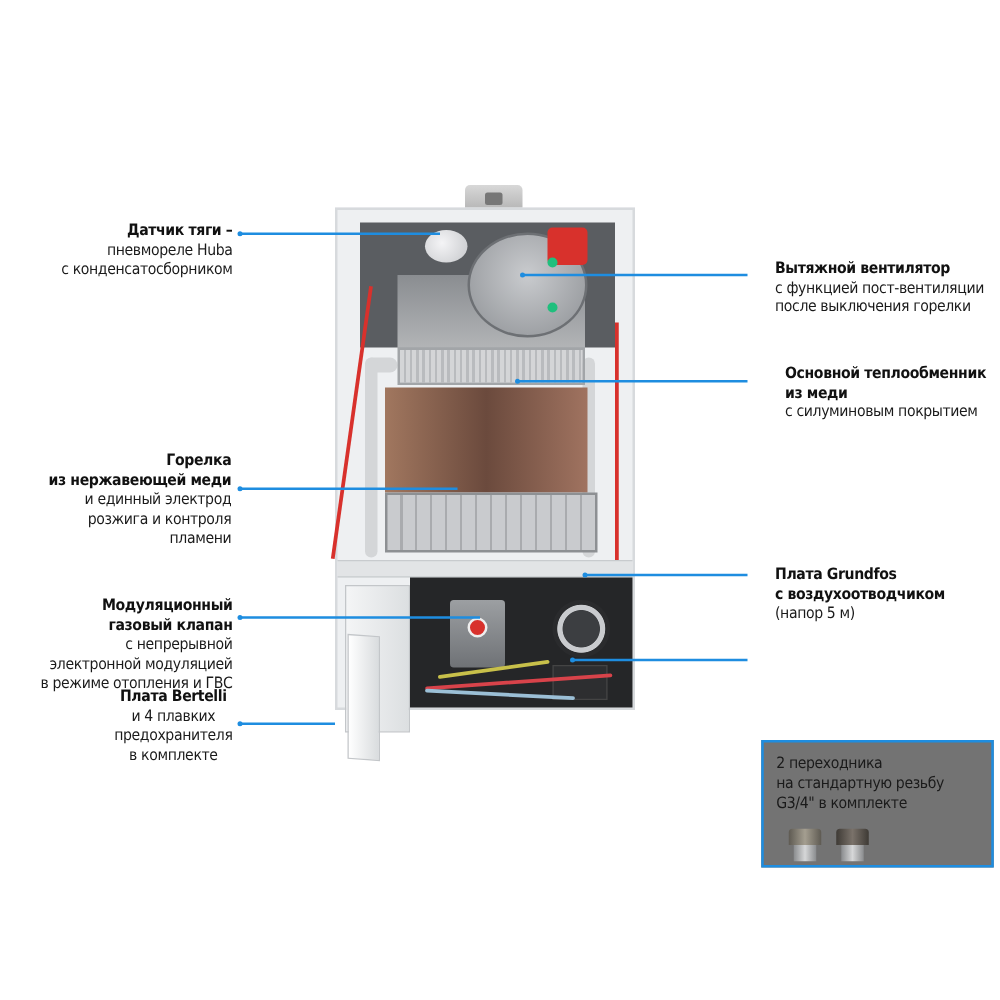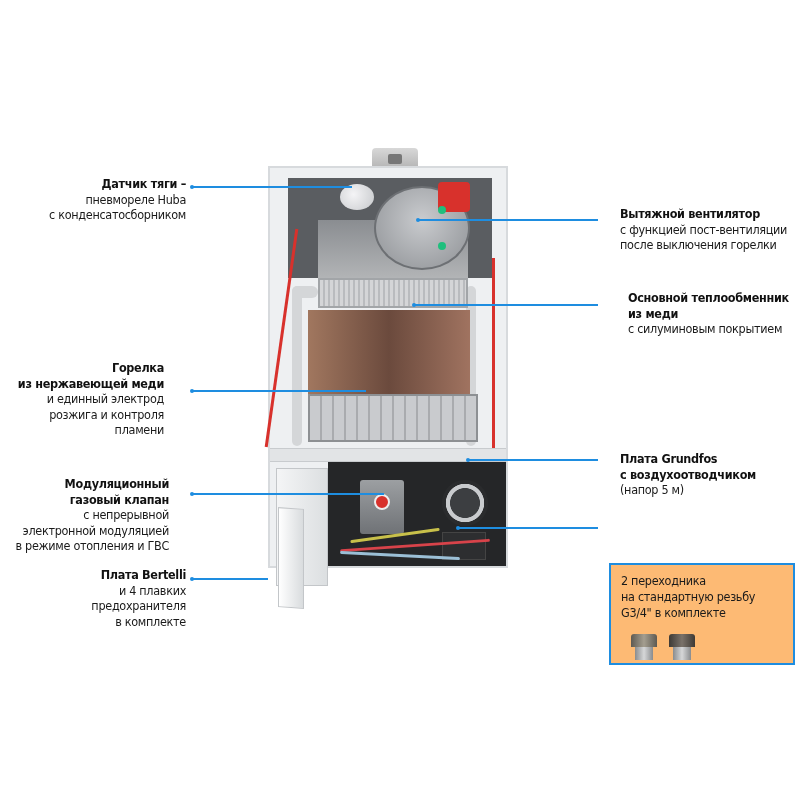--- a/index.html
+++ b/index.html
@@ -36,21 +36,21 @@
   .bottom-bay { position: absolute; left: 58px; top: 294px; width: 178px; height: 104px; background: #252628; }
   .gas-valve { position: absolute; left: 90px; top: 312px; width: 44px; height: 54px; background: linear-gradient(#9c9fa2, #6f7276); border-radius: 3px; }
   .gas-valve::after { content: ""; position: absolute; left: 14px; top: 14px; width: 12px; height: 12px; border-radius: 50%; background: #d8312c; border: 2px solid #eee; }
   .pump { position: absolute; left: 172px; top: 312px; width: 46px; height: 46px; border-radius: 50%; background: radial-gradient(circle, #3c3e41 45%, #c9cbce 47%, #c9cbce 58%, #2a2b2d 60%); }
   .threeway { position: absolute; left: 172px; top: 364px; width: 44px; height: 28px; background: #2d2e30; border: 1px solid #444; }
   .wire { position: absolute; height: 3px; border-radius: 2px; }
   .board { position: absolute; left: 6px; top: 300px; width: 52px; height: 118px; background: linear-gradient(90deg, #f4f5f6, #dcdfe1); border: 1px solid #c3c6c9; }
   .board-door { position: absolute; left: 8px; top: 340px; width: 26px; height: 100px; background: linear-gradient(90deg, #ffffff, #d9dcde); border: 1px solid #c3c6c9; transform: skewY(4deg); }
 
   
-  .adapter-box { position: absolute; left: 609px; top: 563px; width: 186px; height: 102px; border: 2px solid #1e8de0; background: #fdba74; }
+  .adapter-box { position: absolute; left: 609px; top: 592px; width: 186px; height: 102px; border: 2px solid #1e8de0; background: #737373; }
   .adapter-text { position: absolute; left: 10px; top: 8px; font-size: 12.5px; line-height: 16px; color: #1a1a1a; letter-spacing: -0.3px; }
   .nut { position: absolute; top: 69px; width: 26px; height: 26px; border-radius: 4px; }
   .nut::before { content: ""; position: absolute; left: 0; top: 0; width: 26px; height: 13px; border-radius: 3px 3px 0 0; }
   .nut::after { content: ""; position: absolute; left: 4px; top: 13px; width: 18px; height: 13px; background: linear-gradient(90deg, #8a8c8e, #d6d7d8, #8a8c8e); }
   .nut.n1::before { background: linear-gradient(90deg, #5e5a52, #a49e90, #5e5a52); }
   .nut.n2::before { background: linear-gradient(90deg, #3e3a35, #7a726a, #3e3a35); }
 </style>
 </head>
 <body>
 
@@ -88,39 +88,39 @@
     </div>
   </div>
 
   <div class="label left" style="right:614px;top:176px;">
     <span class="bold">Датчик тяги –</span>
     <span class="norm">пневмореле Huba</span>
     <span class="norm">с конденсатосборником</span>
   </div>
   <div class="leader" style="left:192px;top:186px;width:160px;"></div>
 
-  <div class="label left" style="right:636px;top:360px;">
+  <div class="label left" style="right:615px;top:360px;">
     <span class="bold">Горелка</span>
     <span class="bold">из нержавеющей меди</span>
     <span class="norm">и единный электрод</span>
     <span class="norm">розжига и контроля</span>
     <span class="norm">пламени</span>
   </div>
   <div class="leader" style="left:192px;top:390px;width:174px;"></div>
 
-  <div class="label left" style="right:631px;top:476px;">
+  <div class="label left" style="right:614px;top:476px;">
     <span class="bold">Модуляционный</span>
     <span class="bold">газовый клапан</span>
     <span class="norm">с непрерывной</span>
     <span class="norm">электронной модуляцией</span>
     <span class="norm">в режиме отопления и ГВС</span>
   </div>
   <div class="leader" style="left:192px;top:493px;width:192px;"></div>
 
-  <div class="label left" style="right:614px;top:567px;">
+  <div class="label left" style="right:614px;top:549px;text-align:center;">
     <span class="bold">Плата Bertelli</span>
     <span class="norm">и 4 плавких</span>
     <span class="norm">предохранителя</span>
     <span class="norm">в комплекте</span>
   </div>
   <div class="leader" style="left:192px;top:578px;width:76px;"></div>
 
   <div class="leader" style="left:418px;top:219px;width:180px;"></div>
   <div class="label right" style="left:620px;top:206px;">
     <span class="bold">Вытяжной вентилятор</span>

